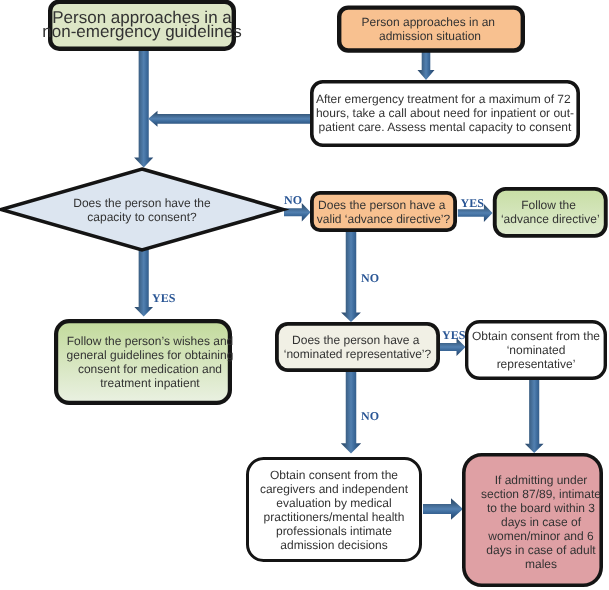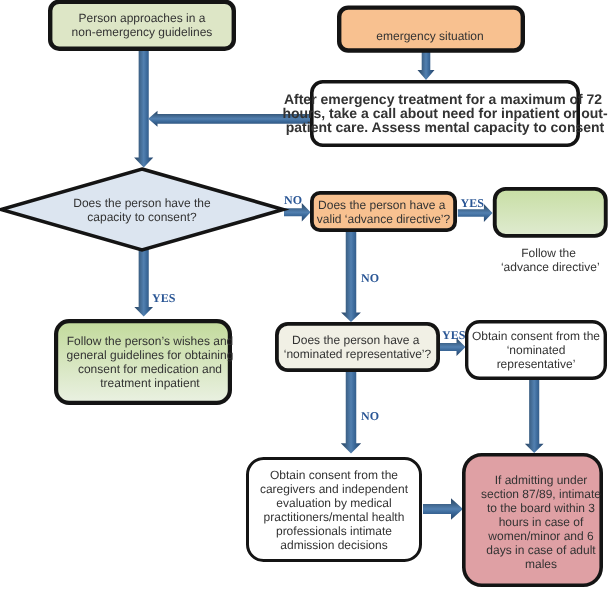--- a/index.html
+++ b/index.html
@@ -67,52 +67,52 @@
   <rect x="311.8" y="81.8" width="266.4" height="63.4" rx="11" ry="11" fill="#ffffff" stroke="#141414" stroke-width="3.6"></rect>
   <polygon points="142,169.0 283,209.5 142,250.0 1,209.5" fill="#dce5f0" stroke="#141414" stroke-width="3.6" stroke-linejoin="miter"></polygon>
   <rect x="311.9" y="192.9" width="143.2" height="37.2" rx="8" ry="8" fill="#f8c190" stroke="#141414" stroke-width="3.8"></rect>
   <rect x="494.75" y="188.85" width="111.0" height="47.0" rx="11" ry="11" fill="url(#gGreen2)" stroke="#141414" stroke-width="3.9"></rect>
   <rect x="56.1" y="321.1" width="173.8" height="81.8" rx="13" ry="13" fill="url(#gGreen)" stroke="#141414" stroke-width="4.2"></rect>
   <rect x="276.9" y="323.9" width="161.2" height="46.2" rx="11" ry="11" fill="#f1f0e5" stroke="#141414" stroke-width="3.8"></rect>
   <rect x="466.7" y="321.7" width="138.6" height="56.6" rx="13" ry="13" fill="#ffffff" stroke="#141414" stroke-width="3.4"></rect>
   <rect x="247.5" y="458.5" width="173.0" height="102.0" rx="16" ry="16" fill="#ffffff" stroke="#141414" stroke-width="3.0"></rect>
   <rect x="463.8" y="454.8" width="137.4" height="130.4" rx="18" ry="18" fill="#dfa0a4" stroke="#141414" stroke-width="3.6"></rect>
 </svg>
-  <div class="node" style="left:48px;top:-0.5px;width:188px;height:51.4px;font-size:12px;line-height:14.0px;">
+  <div class="node" style="left:48px;top:-0.5px;width:188px;height:51.4px;font-size:17px;line-height:14.0px;">
     <span class="tx"><span>Person approaches in a</span><br><span>non-emergency guidelines</span></span>
   </div>
   <div class="node" style="left:336px;top:5.4px;width:188px;height:47.3px;font-size:12px;line-height:14.0px;">
-    <span class="tx"><br><span>emergency situation</span></span>
+    <span class="tx"><span>Person approaches in an </span><br><span>admission situation</span></span>
   </div>
-  <div class="node" style="left:310px;top:79px;width:270px;height:67px;font-size:14px;line-height:14.0px;font-weight:bold;">
+  <div class="node" style="left:310px;top:79px;width:270px;height:67px;font-size:12px;line-height:14.0px;">
     <span class="tx"><span>After emergency treatment for a maximum of 72 </span><br><span>hours, take a call about need for inpatient or out-</span><br><span>patient care. Assess mental capacity to consent</span></span>
   </div>
   <div class="node" style="left:52px;top:169px;width:180px;height:81px;font-size:12px;line-height:14.0px;">
     <span class="tx"><span>Does the person have the</span><br><span>capacity to consent?</span></span>
   </div>
   <div class="node" style="left:310px;top:191px;width:147px;height:41px;font-size:12px;line-height:14.0px;">
     <span class="tx"><span>Does the person have a </span><br><span>valid ‘advance directive’?</span></span>
   </div>
-  <div class="node" style="left:492.8px;top:186.9px;width:114.9px;height:50.9px;font-size:12px;line-height:14.0px;margin-top:48px;">
+  <div class="node" style="left:492.8px;top:186.9px;width:114.9px;height:50.9px;font-size:12px;line-height:14.0px;">
     <span class="tx"><span>Follow the </span><br><span>‘advance directive’</span></span>
   </div>
   <div class="node" style="left:54px;top:319px;width:178px;height:86px;font-size:12px;line-height:14.0px;margin-left:7px;">
     <span class="tx"><span>Follow the person’s wishes and</span><br><span>general guidelines for obtaining</span><br><span>consent for medication and</span><br><span>treatment inpatient</span></span>
   </div>
   <div class="node" style="left:275px;top:322px;width:165px;height:50px;font-size:12px;line-height:14.0px;">
     <span class="tx"><span>Does the person have a </span><br><span>‘nominated representative’?</span></span>
   </div>
   <div class="node" style="left:465px;top:320px;width:142px;height:60px;font-size:12px;line-height:14.0px;">
     <span class="tx"><span>Obtain consent from the</span><br><span>‘nominated</span><br><span>representative’</span></span>
   </div>
   <div class="node" style="left:246px;top:457px;width:176px;height:105px;font-size:12px;line-height:14.0px;">
     <span class="tx"><span>Obtain consent from the</span><br><span>caregivers and independent</span><br><span>evaluation by medical</span><br><span>practitioners/mental health</span><br><span>professionals intimate</span><br><span>admission decisions</span></span>
   </div>
   <div class="node" style="left:462px;top:455px;width:158px;height:134px;font-size:12px;line-height:14.0px;">
-    <span class="tx"><span>If admitting under</span><br><span>section 87/89, intimate</span><br><span>to the board within 3</span><br><span>hours in case of</span><br><span>women/minor and 6</span><br><span>days in case of adult</span><br><span>males</span></span>
+    <span class="tx"><span>If admitting under</span><br><span>section 87/89, intimate</span><br><span>to the board within 3</span><br><span>days in case of</span><br><span>women/minor and 6</span><br><span>days in case of adult</span><br><span>males</span></span>
   </div>
   <div class="elabel" style="left:284px;top:194px;">NO</div>
   <div class="elabel" style="left:152px;top:292px;">YES</div>
   <div class="elabel" style="left:460.5px;top:197px;">YES</div>
   <div class="elabel" style="left:361px;top:272px;">NO</div>
   <div class="elabel" style="left:442px;top:329px;">YES</div>
   <div class="elabel" style="left:361px;top:410px;">NO</div>
 </div>
 
 </body></html>

